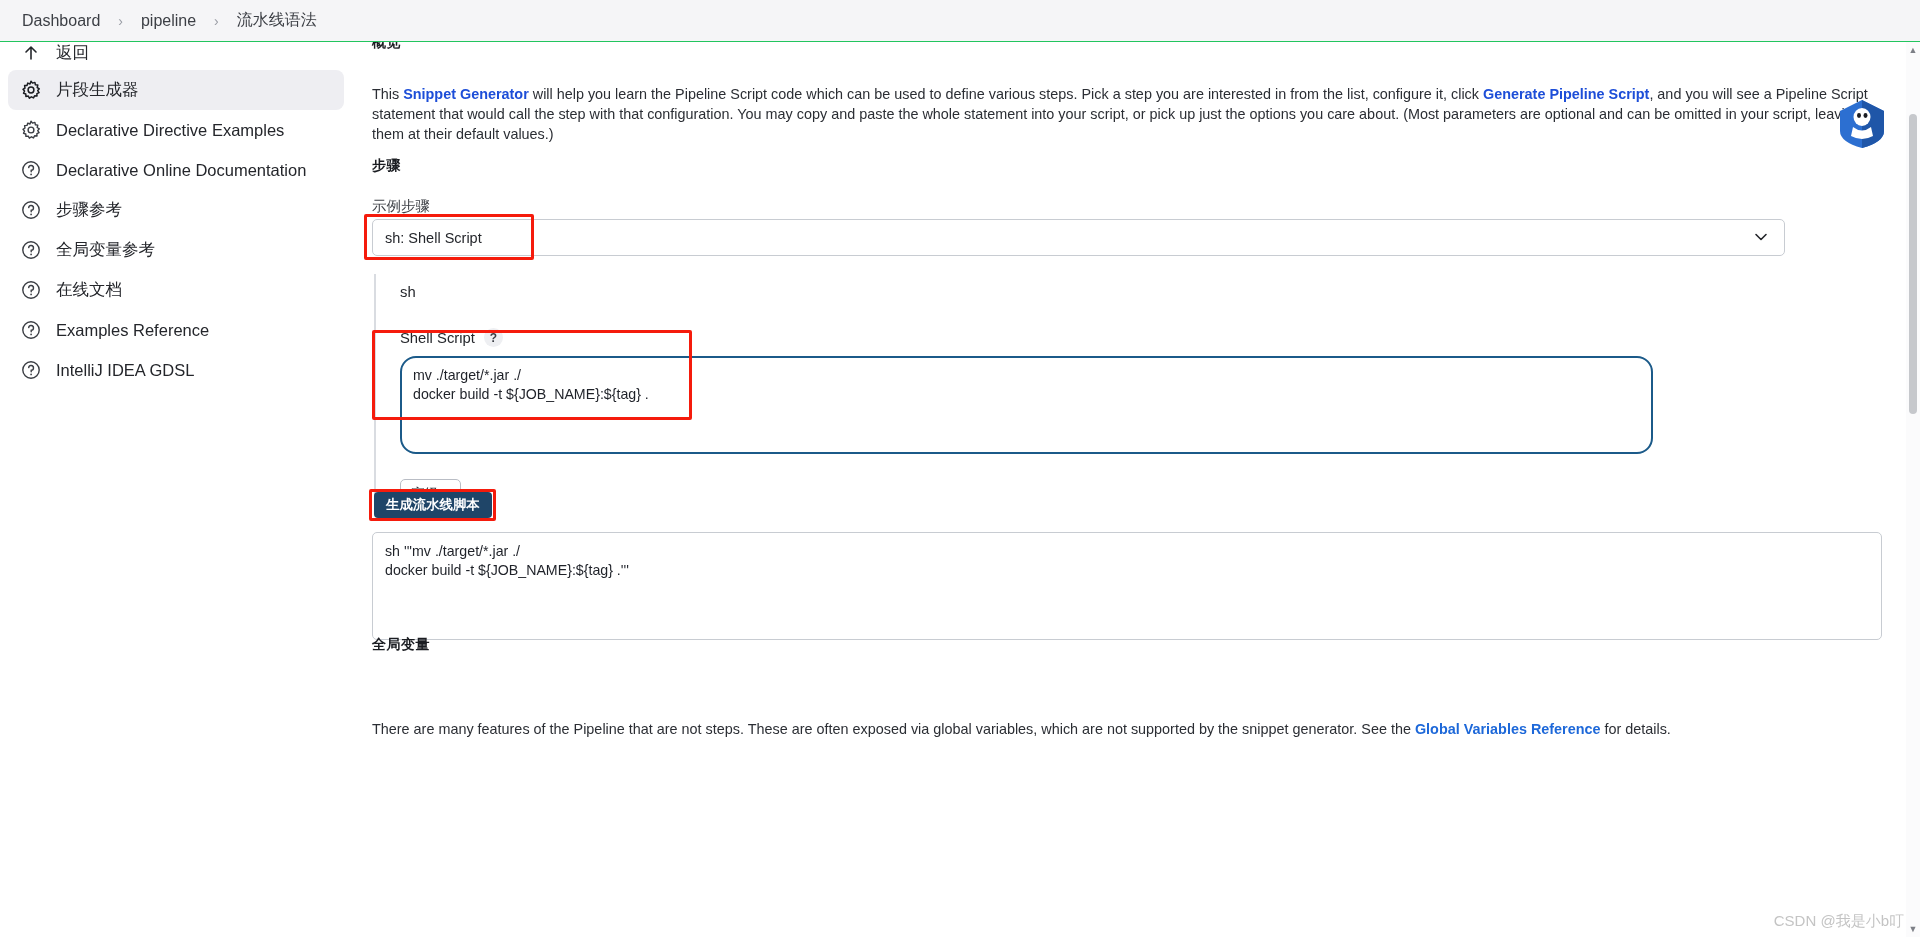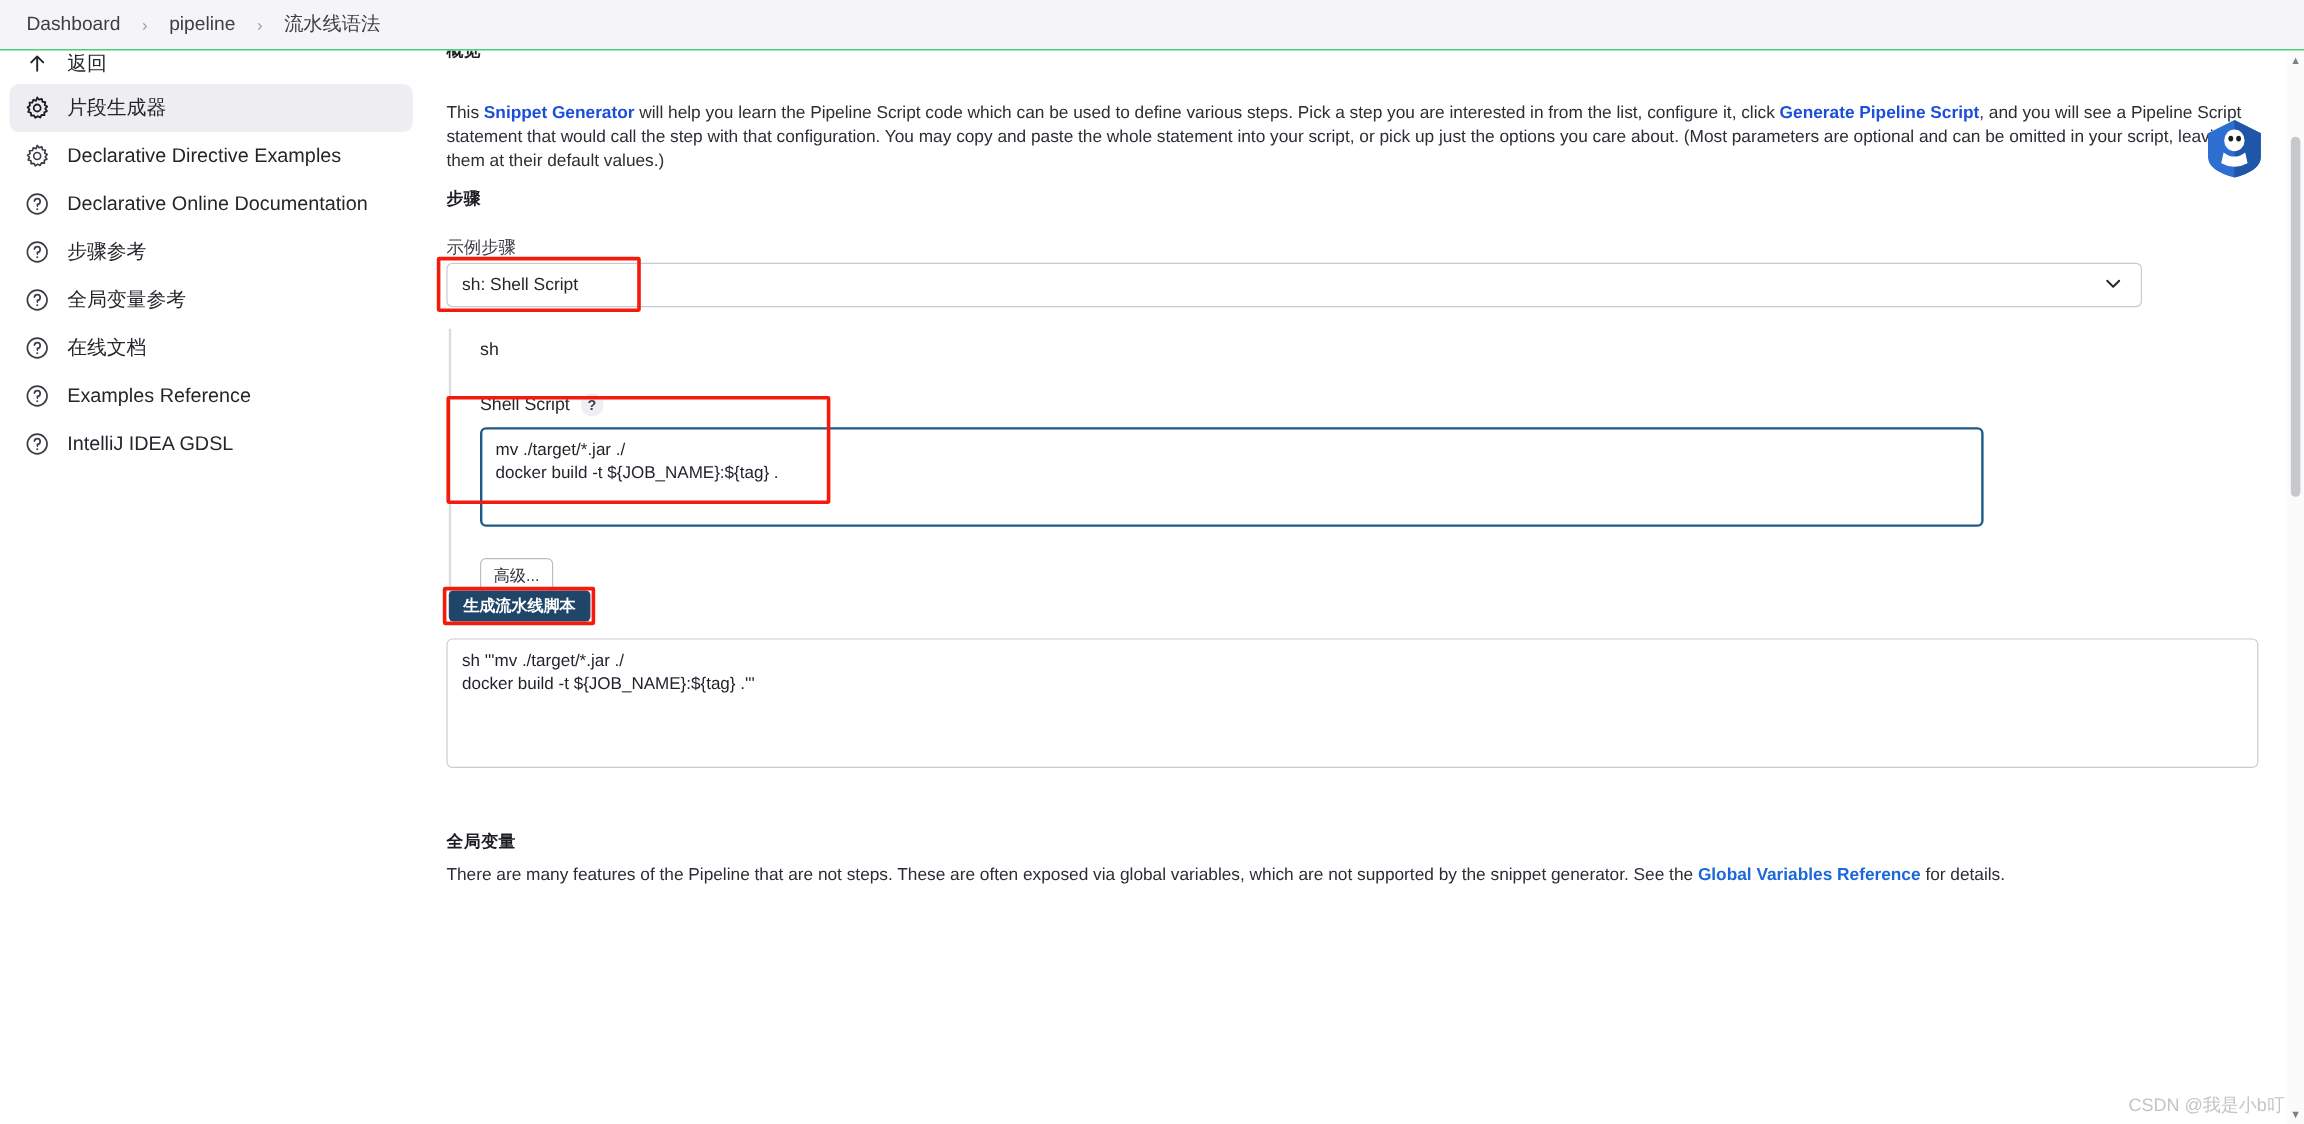--- a/index.html
+++ b/index.html
@@ -179,23 +179,23 @@
     font-size: 12px;
     font-weight: bold;
     display: flex;
     align-items: center;
     justify-content: center;
     cursor: pointer;
   }
   .code-area {
     margin-top: 9px;
     width: 1253px;
-    height: 83px;
+    height: 98px;
     border: 2px solid #1b5a89;
-    border-radius: 5px;
+    border-radius: 16px;
     background: #fff;
     padding: 8px 11px;
     font-family: "Liberation Sans", "DejaVu Sans", sans-serif;
     font-size: 14.2px;
     line-height: 19px;
     color: #1f2229;
     white-space: pre;
     overflow: hidden;
     resize: none;
     outline: none;
@@ -260,21 +260,21 @@
     font-family: "Liberation Sans", "DejaVu Sans", sans-serif;
     font-size: 14.2px;
     line-height: 19px;
     color: #1f2229;
     white-space: pre;
     overflow: hidden;
     resize: none;
     outline: none;
   }
 
-  .gv-h { position: absolute; top: 651px; left: 20px; }
+  .gv-h { position: absolute; top: 594px; left: 20px; }
   .gv-para { top: 663px; }
 
   
   .logo {
     position: absolute;
     top: 56px;
     right: 32px;
     width: 52px; height: 52px;
     z-index: 15;
   }

